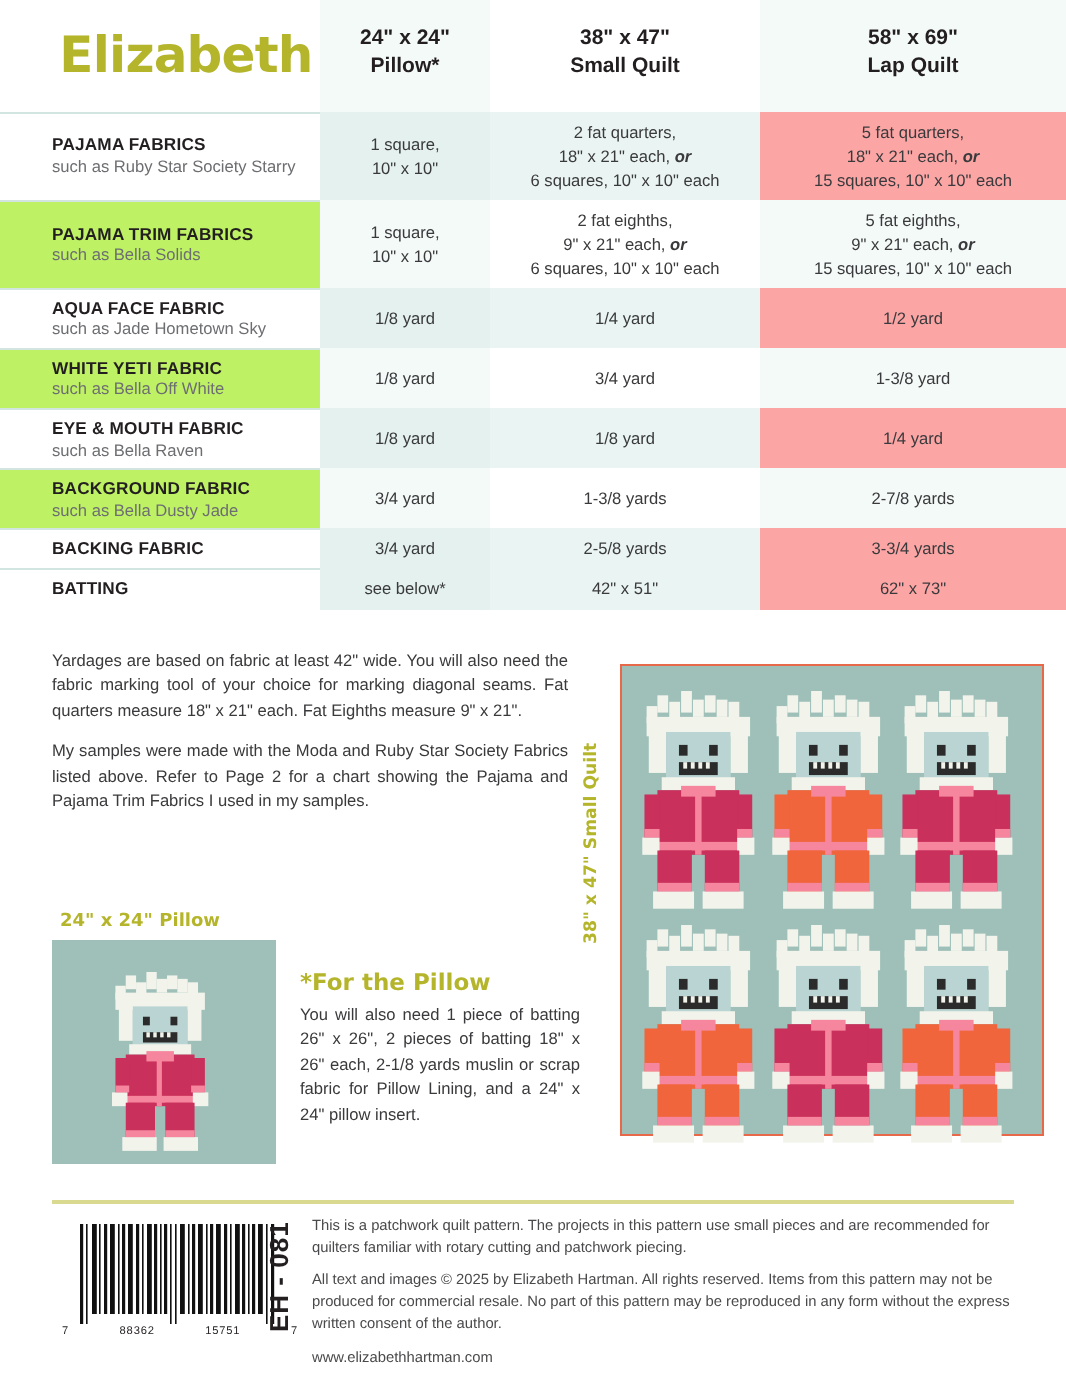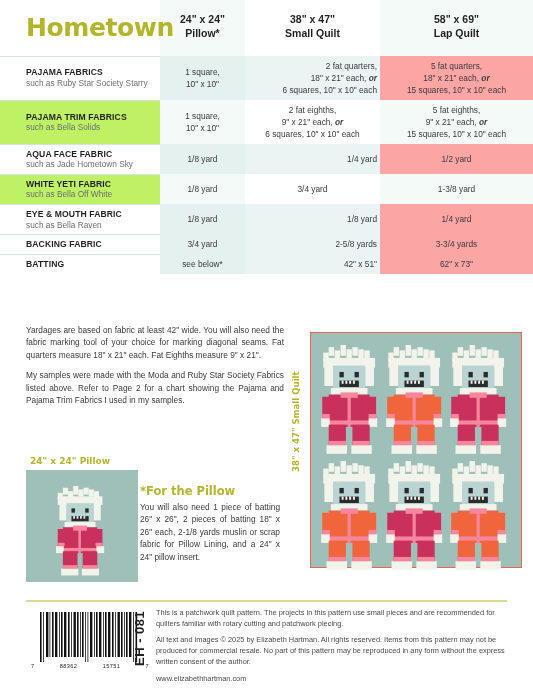--- a/index.html
+++ b/index.html
@@ -66,21 +66,21 @@
     padding: 4px 3px;
   }
   .val-cell em { font-style: italic; font-weight: bold; }
 
   .row-a td { background: #eaf4f2; }
   .row-b td { background: #ffffff; }
   .row-a td.namecol { background: #ffffff; margin-top: 39px; }
   .row-b td.namecol { background: #bef264; }
   .row-a td.c1col { background: #e4f1ee; }
   .row-b td.c1col { background: #f4faf8; }
-  .row-a td.c2col { background: #eaf4f2; text-align: right; }
+  .row-a td.c2col { background: #eaf4f2; }
   .row-b td.c2col { background: #ffffff; }
   .row-a td.c3col { background: #fca5a5; }
   .row-b td.c3col { background: #f4faf8; }
 
   .hdr-c1 { background: #f4faf8; }
   .hdr-c2 { background: #ffffff; }
   .hdr-c3 { background: #f4faf8; }
 
   .sep { border-top: 1px solid #d3e5e1; }
 
@@ -101,21 +101,21 @@
   .pillow-label {
     position:absolute; left: 30px; top: 456px;
     font-size: 9px; font-weight: bold; color: #b5b52b;
     font-family: "DejaVu Sans", sans-serif;
   }
   .pillow-img {
     position:absolute; left: 26px; top: 470px;
     width: 112px; height: 112px;
     background: #9fc0b9;
   }
-  .pillow-text { position:absolute; left: 140px; top: 484px; width: 140px; }
+  .pillow-text { position:absolute; left: 150px; top: 484px; width: 140px; }
   .pillow-title {
     font-size: 11.5px; font-weight: bold; color: #b5b52b;
     font-family: "DejaVu Sans", sans-serif; margin-bottom: 3px;
   }
   .pillow-body {
     font-size: 8.3px; color: #3a3a3c; line-height: 1.5; text-align: justify;
   }
 
   
   .quilt-frame {
@@ -189,21 +189,21 @@
   <table class="mat-table">
     <colgroup>
       <col class="c0">
         <col class="c1">
         <col class="c2">
         <col class="c3">
     </colgroup>
     <thead>
       <tr>
         <th class="hdr-title">
-          <span>Hometown</span>
+          <span>Elizabeth</span>
         </th>
         <th class="hdr-cell hdr-c1">
           <div>24" x 24"</div>
           <div>Pillow*</div>
         </th>
         <th class="hdr-cell hdr-c2">
           <div>38" x 47"</div>
           <div>Small Quilt</div>
         </th>
         <th class="hdr-cell hdr-c3">
@@ -289,20 +289,35 @@
             <span class="name-sub">such as Bella Raven</span>
           </td>
           <td class="val-cell c1col">
             <div>1/8 yard</div>
           </td>
           <td class="val-cell c2col">
             <div>1/8 yard</div>
           </td>
           <td class="val-cell c3col">
             <div>1/4 yard</div>
+          </td>
+        </tr>
+        <tr class="row-b">
+          <td class="name-cell namecol sep">
+            <span class="name-main">BACKGROUND FABRIC</span>
+            <span class="name-sub">such as Bella Dusty Jade</span>
+          </td>
+          <td class="val-cell c1col">
+            <div>3/4 yard</div>
+          </td>
+          <td class="val-cell c2col">
+            <div>1-3/8 yards</div>
+          </td>
+          <td class="val-cell c3col">
+            <div>2-7/8 yards</div>
           </td>
         </tr>
         <tr class="row-a">
           <td class="name-cell namecol sep">
             <span class="name-main">BACKING FABRIC</span>
           </td>
           <td class="val-cell c1col">
             <div>3/4 yard</div>
           </td>
           <td class="val-cell c2col">

